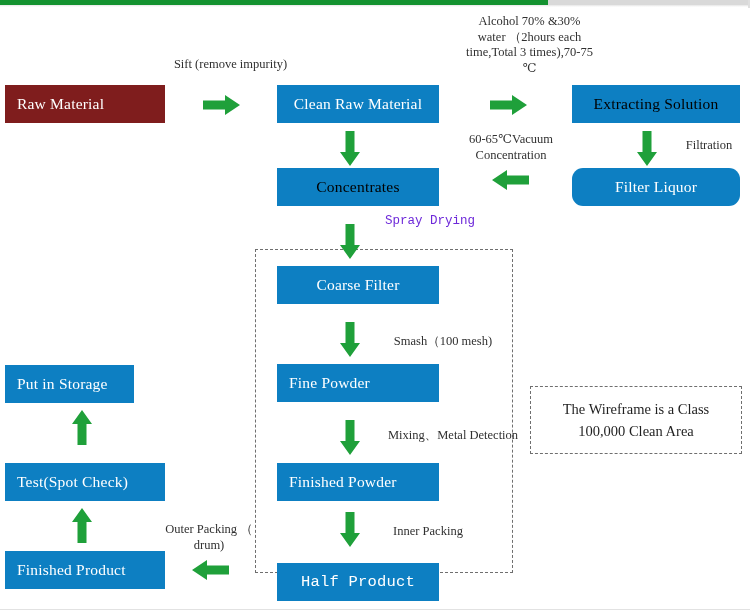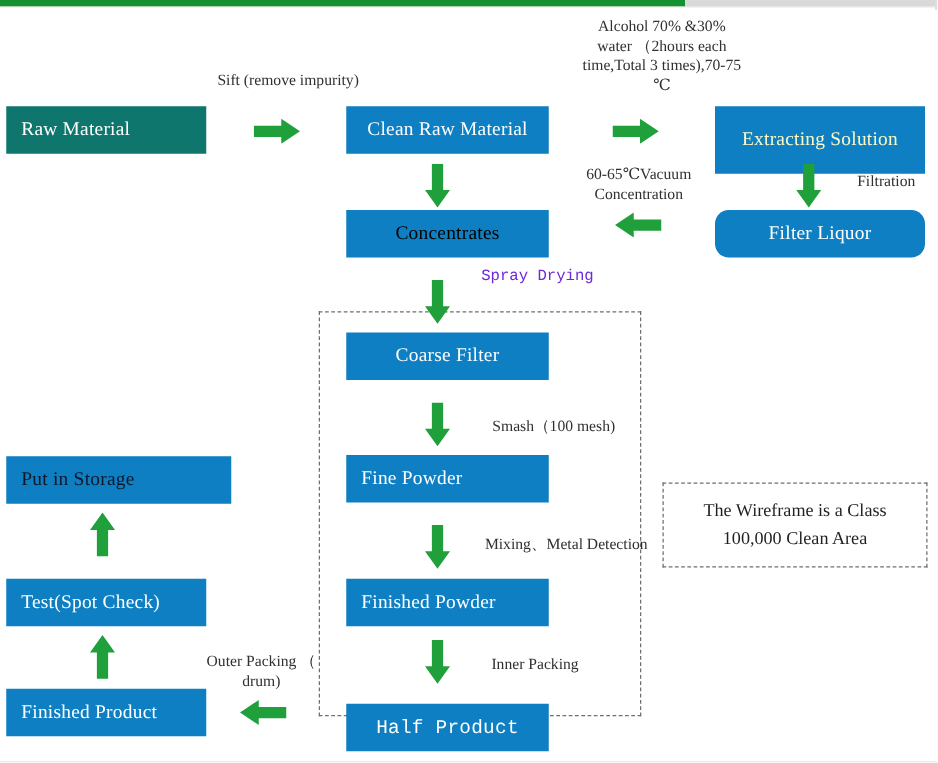--- a/index.html
+++ b/index.html
@@ -114,21 +114,21 @@
 <div id="canvas">
 
   <div class="topbar-track" style="background: rgb(217, 217, 217);">
     <div class="topbar-fill" id="topbar-fill" style="width: 73%; background: rgb(20, 146, 48);"></div>
   </div>
   <div class="topbar-shadow"></div>
   <div class="topbar-right-edge"></div>
 
   <div class="wireframe" style="left:255px; top:249px; width:258px; height:324px;"></div>
 
-  <div class="node left-label" style="left: 5px; top: 85px; width: 160px; height: 38px; background: #0f766e; color: rgb(255, 255, 255);">
+  <div class="node left-label" style="left: 5px; top: 85px; width: 160px; height: 38px; background: #7f1d1d; color: rgb(255, 255, 255);">
     <span>Raw Material</span>
   </div>
 
   <div class="caption center" style="left: 138px; top: 57px; width: 185px; color: rgb(48, 48, 48);">Sift (remove impurity)</div>
 
   <div class="arrow" style="left:203px; top:95px;">
     <svg width="38" height="20" viewBox="0 0 38 20">
       <path d="M0 5.5 L22 5.5 L22 0 L37 10 L22 20 L22 14.5 L0 14.5 Z" fill="#1fa03a"></path>
     </svg>
   </div>
@@ -141,21 +141,21 @@
 water （2hours each
 time,Total 3 times),70-75
 ℃</div>
 
   <div class="arrow" style="left:490px; top:95px;">
     <svg width="38" height="20" viewBox="0 0 38 20">
       <path d="M0 5.5 L22 5.5 L22 0 L37 10 L22 20 L22 14.5 L0 14.5 Z" fill="#1fa03a"></path>
     </svg>
   </div>
 
-  <div class="node center-label" style="left: 572px; top: 85px; width: 168px; height: 54px; background: rgb(13, 127, 194); color: #fef9c3;">
+  <div class="node center-label" style="left: 572px; top: 85px; width: 168px; height: 38px; background: rgb(13, 127, 194); color: #000000;">
     <span>Extracting Solution</span>
   </div>
 
   <div class="arrow" style="left:340px; top:131px;">
     <svg width="20" height="36" viewBox="0 0 20 36">
       <path d="M5.5 0 L14.5 0 L14.5 21 L20 21 L10 35 L0 21 L5.5 21 Z" fill="#1fa03a"></path>
     </svg>
   </div>
 
   <div class="node center-label" style="left: 277px; top: 168px; width: 162px; height: 38px; background: rgb(13, 127, 194); color: #000000;">
@@ -248,21 +248,21 @@
   <div class="node left-label" style="left: 5px; top: 463px; width: 160px; height: 38px; background: rgb(13, 127, 194); color: rgb(255, 255, 255);">
     <span>Test(Spot Check)</span>
   </div>
 
   <div class="arrow" style="left:72px; top:410px;">
     <svg width="20" height="36" viewBox="0 0 20 36">
       <path d="M10 0 L20 14 L14.5 14 L14.5 35 L5.5 35 L5.5 14 L0 14 Z" fill="#1fa03a"></path>
     </svg>
   </div>
 
-  <div class="node left-label" style="left: 5px; top: 365px; width: 180px; height: 38px; background: rgb(13, 127, 194); color: #0f172a;">
+  <div class="node left-label" style="left: 5px; top: 365px; width: 129px; height: 38px; background: rgb(13, 127, 194); color: #ffffff;">
     <span>Put in Storage</span>
   </div>
 
   <div class="legend-box" style="left:530px; top:386px; width:212px; height:68px;">
     <span>The Wireframe is a Class 100,000 Clean Area</span>
   </div>
 
 </div>
 
 </body></html>

